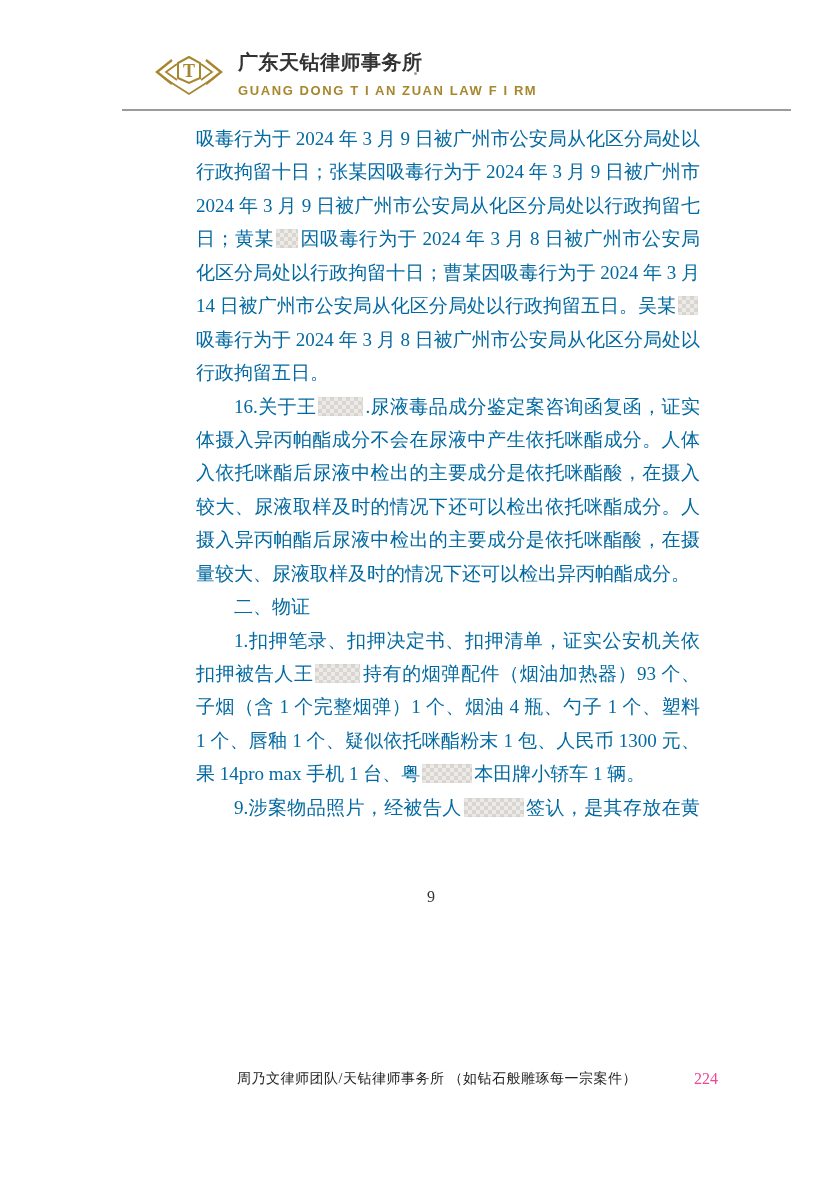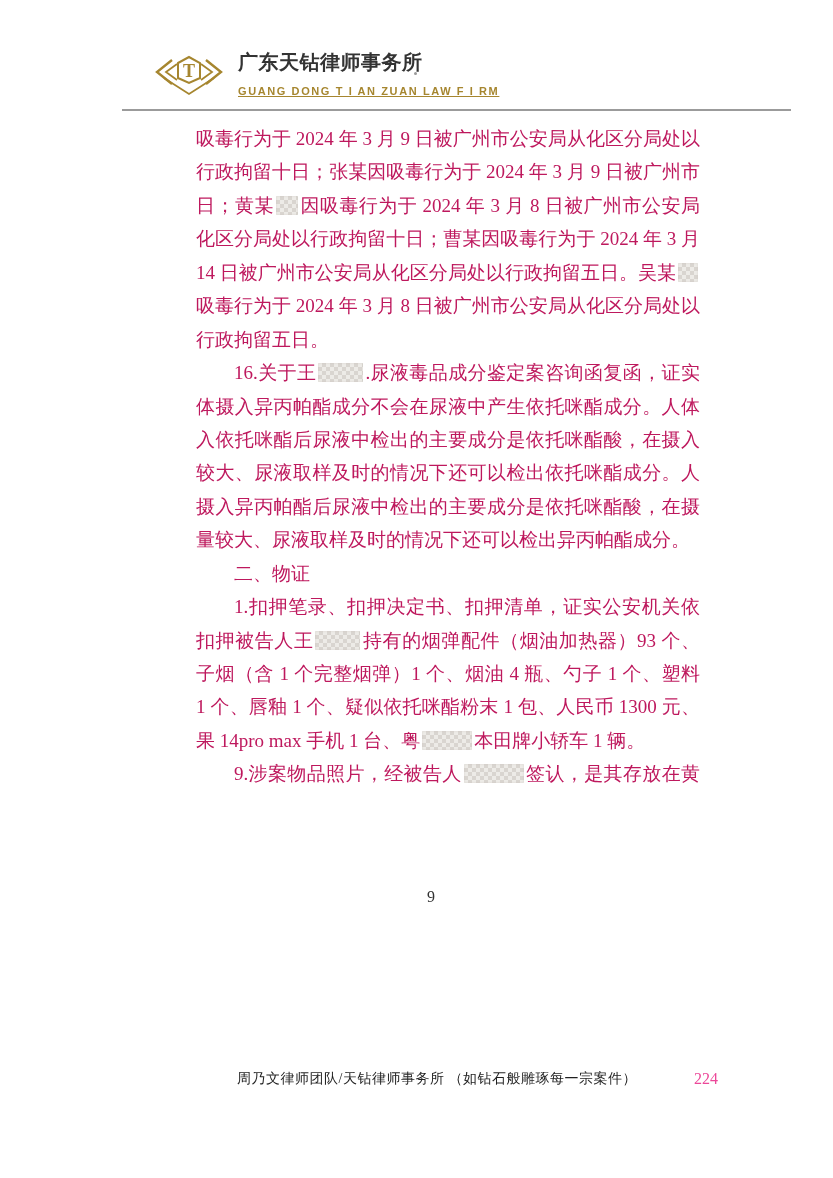--- a/index.html
+++ b/index.html
@@ -14,29 +14,29 @@
   
   .header{position:absolute;top:50px;left:148px;display:flex;align-items:center;}
   .logo{width:82px;height:46px;flex:0 0 auto;}
   .firm-names{margin-left:8px;display:flex;flex-direction:column;justify-content:center;}
   .firm-cn{
     font-family:"Liberation Sans","DejaVu Sans",sans-serif;
     font-weight:bold;font-size:20px;line-height:22px;color:#333333;letter-spacing:0.5px;
   }
   .firm-en{
     font-family:"Liberation Sans","DejaVu Sans",sans-serif;
-    font-weight:bold;font-size:11px;line-height:10px;letter-spacing:1.6px;color:#a6862f;
-    margin-top:13px;white-space:nowrap;text-decoration:underline;
+    font-weight:bold;font-size:13px;line-height:10px;letter-spacing:1.6px;color:#a6862f;
+    margin-top:13px;white-space:nowrap;
   }
   .stray-dot{position:absolute;left:414px;top:72px;width:3px;height:3px;border-radius:50%;background:#9a9a9a;}
   .header-rule{position:absolute;top:109px;left:122px;width:669px;height:2px;background:#9b9b9b;}
   
   .doc-body{
     position:absolute;top:122px;left:196px;width:504px;
-    font-size:19px;color:#be185d;
+    font-size:19px;color:#0369a1;
   }
   .line{
     height:33.45px;line-height:33.45px;
     text-align:justify;text-align-last:justify;
     white-space:normal;overflow:hidden;
   }
   .line.end{text-align-last:left;font-family:Liberation Serif, serif;}
   .line.indent{text-indent:38px;}
   .redact{
     display:inline-block;height:19px;vertical-align:-3px;margin:0 2px;border-radius:1px;
@@ -82,20 +82,21 @@
       <div class="firm-en">GUANG DONG T I AN  ZUAN LAW  F I RM</div>
     </div>
   </div>
 
   <div class="stray-dot"></div>
   <div class="header-rule"></div>
 
   <div class="doc-body">
       <div class="line"><span>吸毒行为于 2024 年 3 月 9 日被广州市公安局从化区分局处以</span></div>
       <div class="line"><span>行政拘留十日；张某因吸毒行为于 2024 年 3 月 9 日被广州市</span></div>
+      <div class="line"><span>2024 年 3 月 9 日被广州市公安局从化区分局处以行政拘留七</span></div>
       <div class="line"><span>日；黄某</span><span class="redact" style="width: 22px;"></span><span>因吸毒行为于 2024 年 3 月 8 日被广州市公安局从</span></div>
       <div class="line"><span>化区分局处以行政拘留十日；曹某因吸毒行为于 2024 年 3 月</span></div>
       <div class="line"><span>14 日被广州市公安局从化区分局处以行政拘留五日。吴某</span><span class="redact" style="width: 20px;"></span></div>
       <div class="line"><span>吸毒行为于 2024 年 3 月 8 日被广州市公安局从化区分局处以</span></div>
       <div class="line end"><span>行政拘留五日。</span></div>
       <div class="line indent"><span>16.关于王</span><span class="redact" style="width: 45px;"></span><span>.尿液毒品成分鉴定案咨询函复函，证实人</span></div>
       <div class="line"><span>体摄入异丙帕酯成分不会在尿液中产生依托咪酯成分。人体摄</span></div>
       <div class="line"><span>入依托咪酯后尿液中检出的主要成分是依托咪酯酸，在摄入量</span></div>
       <div class="line"><span>较大、尿液取样及时的情况下还可以检出依托咪酯成分。人体</span></div>
       <div class="line"><span>摄入异丙帕酯后尿液中检出的主要成分是依托咪酯酸，在摄入</span></div>

